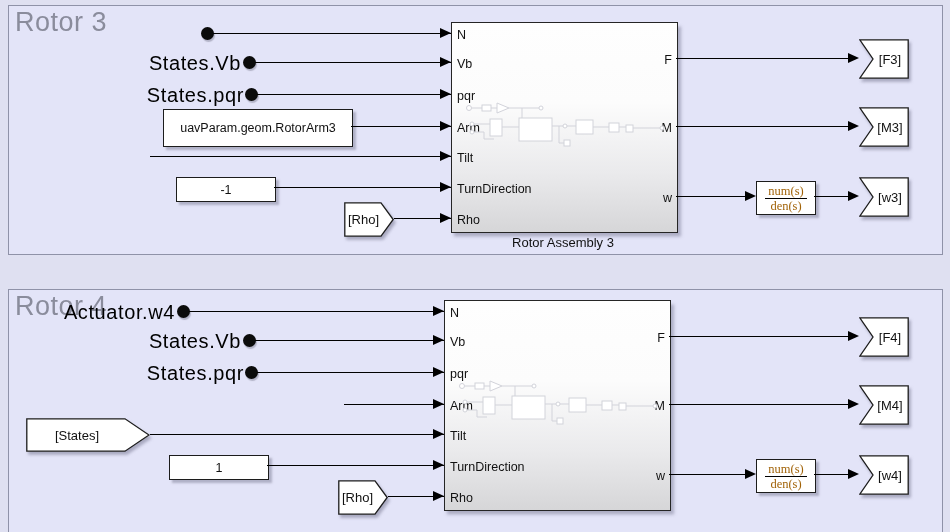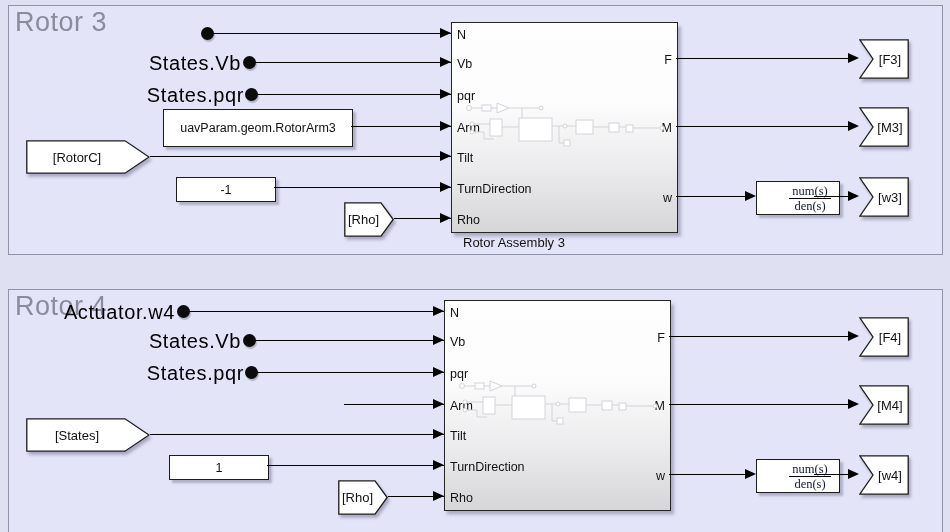--- a/index.html
+++ b/index.html
@@ -17,32 +17,32 @@
   .ah{position:absolute;width:0;height:0;border-left:11px solid #000;
     border-top:5.5px solid transparent;border-bottom:5.5px solid transparent;}
   .rblock{position:absolute;background:#fff;border:1.2px solid #1c1c1c;
     display:flex;align-items:center;justify-content:center;font-size:12.5px;color:#111;
     box-shadow:2.5px 3px 2px rgba(125,125,150,.5);}
   .big{position:absolute;width:225px;height:209px;border:1.4px solid #252525;
     background:linear-gradient(180deg,#fefefe 0%,#fcfcfc 38%,#eaeaec 72%,#d6d6d8 100%);
     box-shadow:3px 3.5px 3px rgba(120,120,145,.5);}
   .pl{position:absolute;height:16px;line-height:16px;font-size:12.5px;color:#111;white-space:nowrap;}
   .pl.l{left:5px;} .pl.r{right:5px;}
-  .caption{position:absolute;width:200px;text-align:left;font-size:13px;color:#111;}
+  .caption{position:absolute;width:200px;text-align:center;font-size:13px;color:#111;}
   .tag{position:absolute;filter:drop-shadow(2px 3px 1.5px rgba(120,120,145,.55));}
   .tag svg{display:block;}
   .tlabel{position:absolute;inset:0;display:flex;align-items:center;justify-content:center;
     font-size:13px;color:#111;}
   .goto .tlabel{padding-left:12px;}
   .fromBig .tlabel{padding-right:22px;}
   .fromSm .tlabel{padding-right:11px;}
   .tf{position:absolute;width:58px;height:32px;background:#fff;border:1.2px solid #1c1c1c;
     box-shadow:2.5px 3px 2px rgba(125,125,150,.5);display:flex;flex-direction:column;
     align-items:center;justify-content:center;
-    font-family:"Liberation Serif","DejaVu Serif",serif;font-size:12.5px;line-height:14px;color:#0f172a;padding-left:24px;}
+    font-family:"Liberation Serif","DejaVu Serif",serif;font-size:12.5px;line-height:14px;color:#a16207;}
   .tf .num{border-bottom:1px solid #000;padding:0 3px;}
   .ghost{position:absolute;left:12px;top:76px;}
 </style>
 </head>
 <body>
 
 <div class="canvas">
 
   <section class="area" id="sec1">
     <div class="area-title">Rotor 3</div>
@@ -58,26 +58,20 @@
 
     <div class="sig" style="left:78px;top:76px;width:157px">States.pqr</div>
     <div class="dot" style="left:236px;top:82px"></div>
     <div class="wire" style="left:248px;top:88px;width:194px"></div>
     <div class="ah" style="left:431px;top:83px"></div>
 
     <div class="rblock" style="left:154px;top:103px;width:188px;height:36px">uavParam.geom.RotorArm3</div>
     <div class="wire" style="left:342px;top:120px;width:100px"></div>
     <div class="ah" style="left:431px;top:115px"></div>
 
-    <div class="tag fromBig" style="left:17px;top:134px;width:124px;height:34px">
-      <svg width="124" height="34" viewBox="0 0 124 34">
-        <polygon points="0.8,0.8 99,0.8 123,17 99,33.2 0.8,33.2" fill="#ffffff" stroke="#1c1c1c" stroke-width="1.3"></polygon>
-      </svg>
-      <span class="tlabel">[RotorC]</span>
-    </div>
     <div class="wire" style="left:141px;top:150px;width:301px"></div>
     <div class="ah" style="left:431px;top:145px"></div>
 
     <div class="rblock" style="left:167px;top:171px;width:98px;height:23px">-1</div>
     <div class="wire" style="left:265px;top:181px;width:177px"></div>
     <div class="ah" style="left:431px;top:176px"></div>
 
     <div class="tag fromSm" style="left:335px;top:196px;width:50px;height:35px">
       <svg width="50" height="35" viewBox="0 0 50 35">
         <polygon points="0.8,0.8 37,0.8 49.2,17.5 37,34.2 0.8,34.2" fill="#ffffff" stroke="#1c1c1c" stroke-width="1.3"></polygon>

